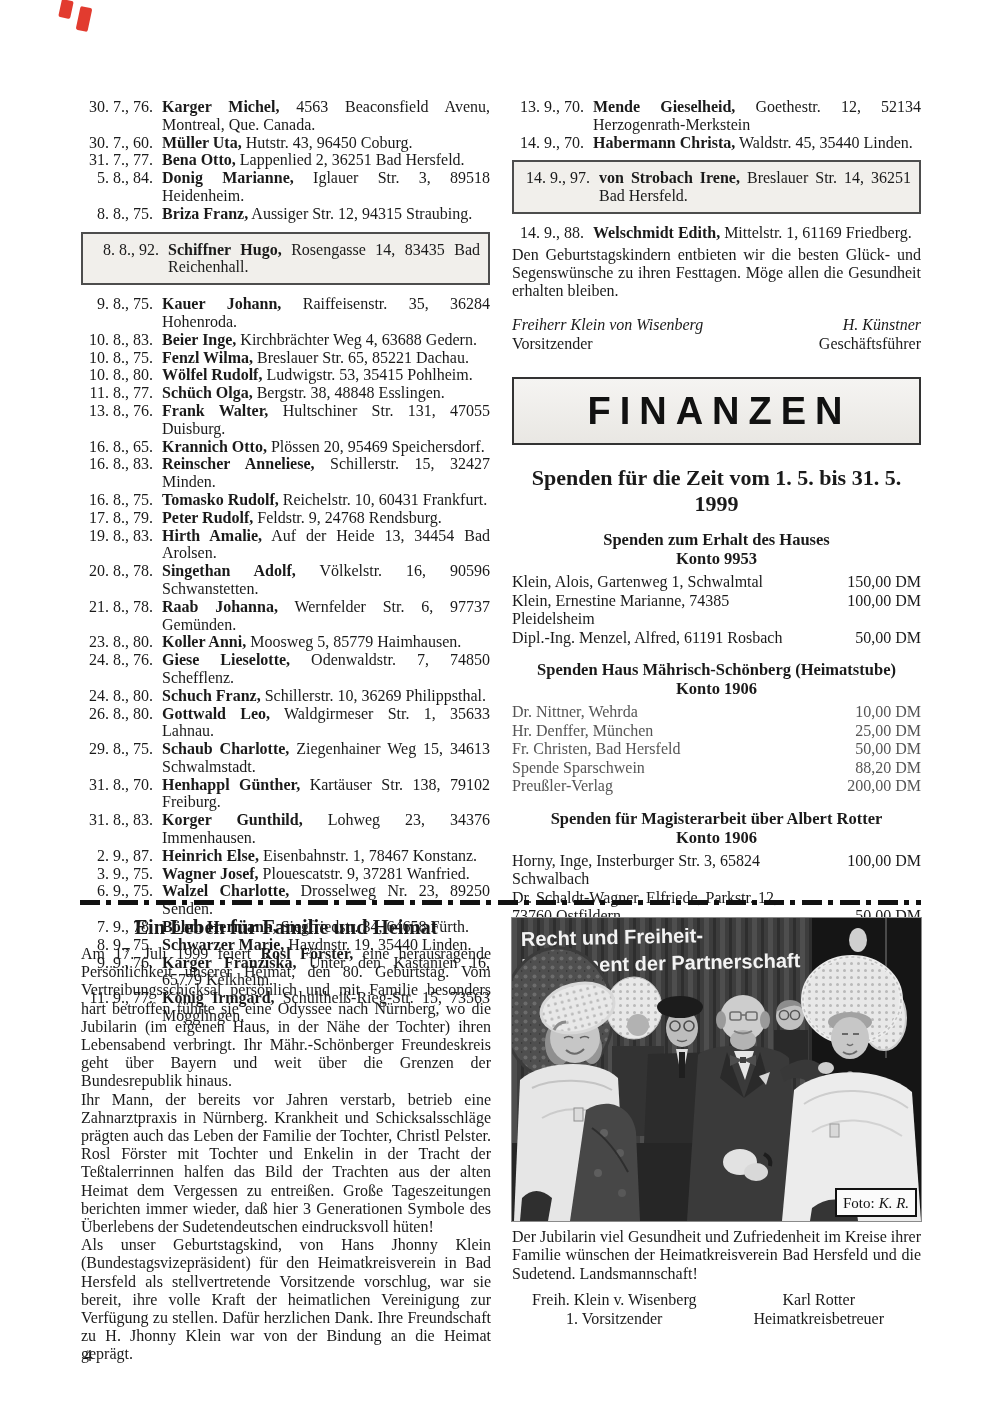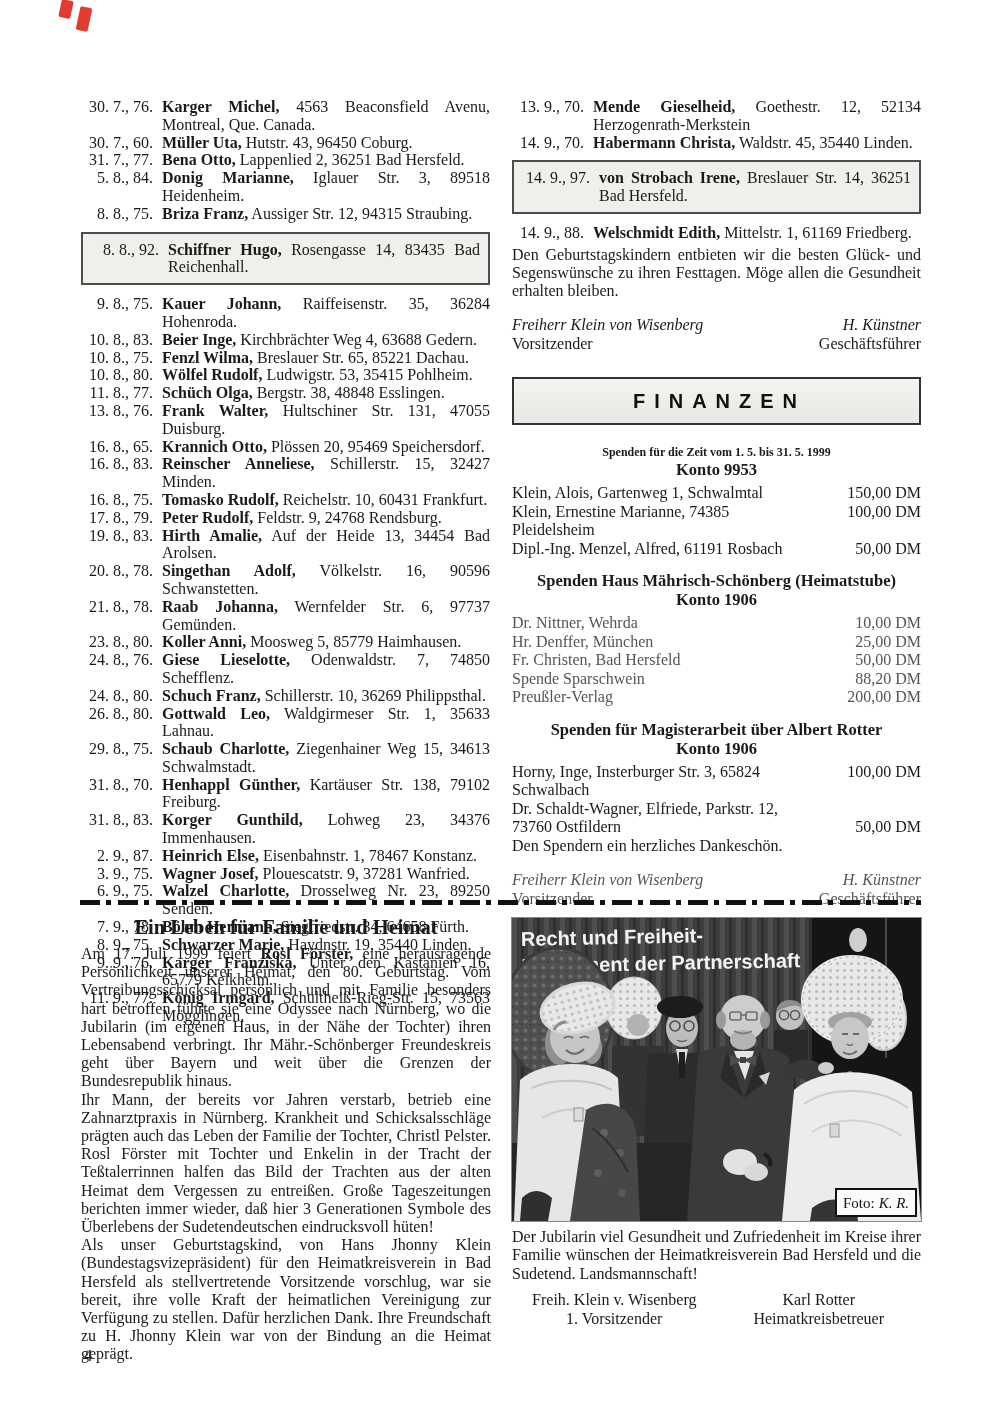--- a/index.html
+++ b/index.html
@@ -27,25 +27,25 @@
   
   .sigblock{margin-top:15px;font-size:16px;line-height:19px;}
   .sigrow{display:flex;justify-content:space-between;}
   .signame{font-style:italic;}
   .faded{color:#555555;}
 
   
   .fin-banner{margin-top:24px;border:2px solid #333333;
       background:linear-gradient(#f5f4f2,#e9e7e3);
       text-align:center;font-family:"Liberation Sans",sans-serif;
-      font-weight:bold;font-size:20px;letter-spacing:9px;
+      font-weight:bold;font-size:38px;letter-spacing:9px;
       padding:11px 0 10px 6px;color:#111111;}
 
   
-  .period-head{margin-top:20px;text-align:center;font-weight:bold;font-size:12px;}
+  .period-head{margin-top:20px;text-align:center;font-weight:bold;font-size:22px;}
   .sec-title{margin-top:13px;text-align:center;font-weight:bold;font-size:16.5px;line-height:19px;}
   .konto{text-align:center;font-weight:bold;font-size:16.5px;line-height:19px;margin-bottom:5px;}
   .drow{display:flex;justify-content:space-between;font-size:16px;line-height:18.5px;gap:24px;}
   .drow .amt{white-space:nowrap;margin-left:8px;}
   .thanks{font-size:16px;line-height:18.5px;}
 
   
   .divider{position:absolute;left:80px;top:900px;width:841px;height:5px;
       background:repeating-linear-gradient(90deg,
         #121212 0 20px,transparent 20px 26px,
@@ -256,20 +256,21 @@
     <div class="sigrow">
       <span>Vorsitzender</span>
       <span>Geschäftsführer</span>
     </div>
   </div>
 
   <div class="fin-banner">FINANZEN</div>
 
   <div class="period-head">Spenden für die Zeit vom 1. 5. bis 31. 5. 1999</div>
 
+  <div class="sec-title">Spenden zum Erhalt des Hauses</div>
   <div class="konto">Konto 9953</div>
   <div>
       <div class="drow">
       <span class="donor">Klein, Alois, Gartenweg 1, Schwalmtal</span>
       <span class="amt">150,00 DM</span>
     </div>
       <div class="drow">
       <span class="donor">Klein, Ernestine Marianne, 74385 Pleidelsheim</span>
       <span class="amt">100,00 DM</span>
     </div>

